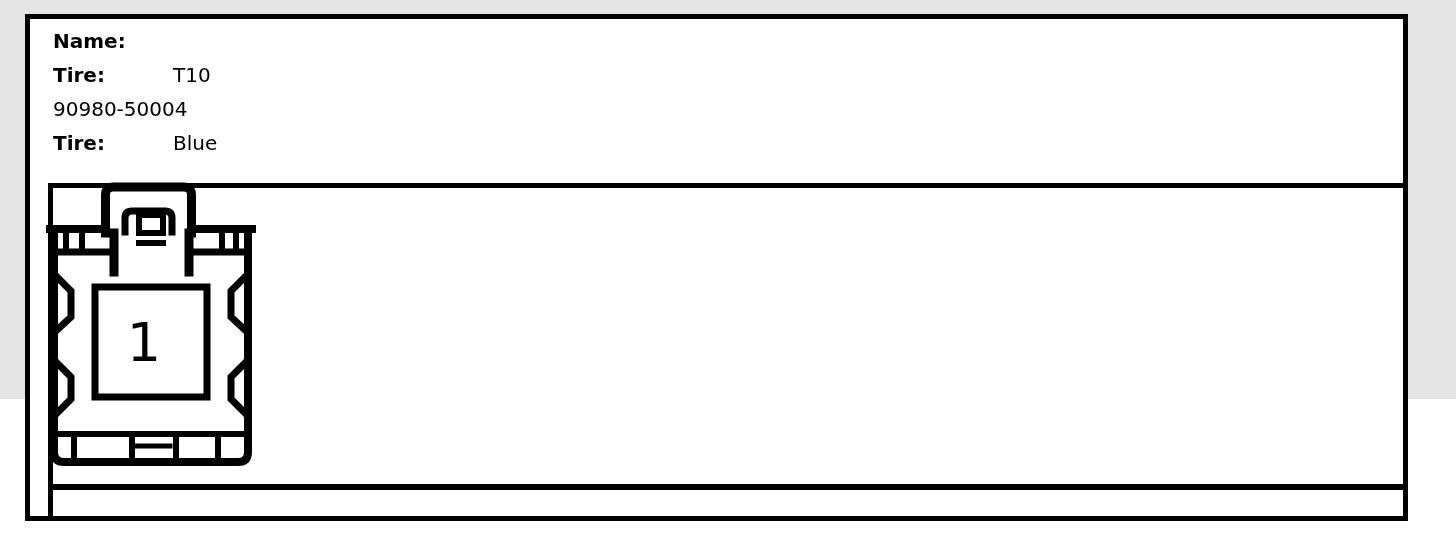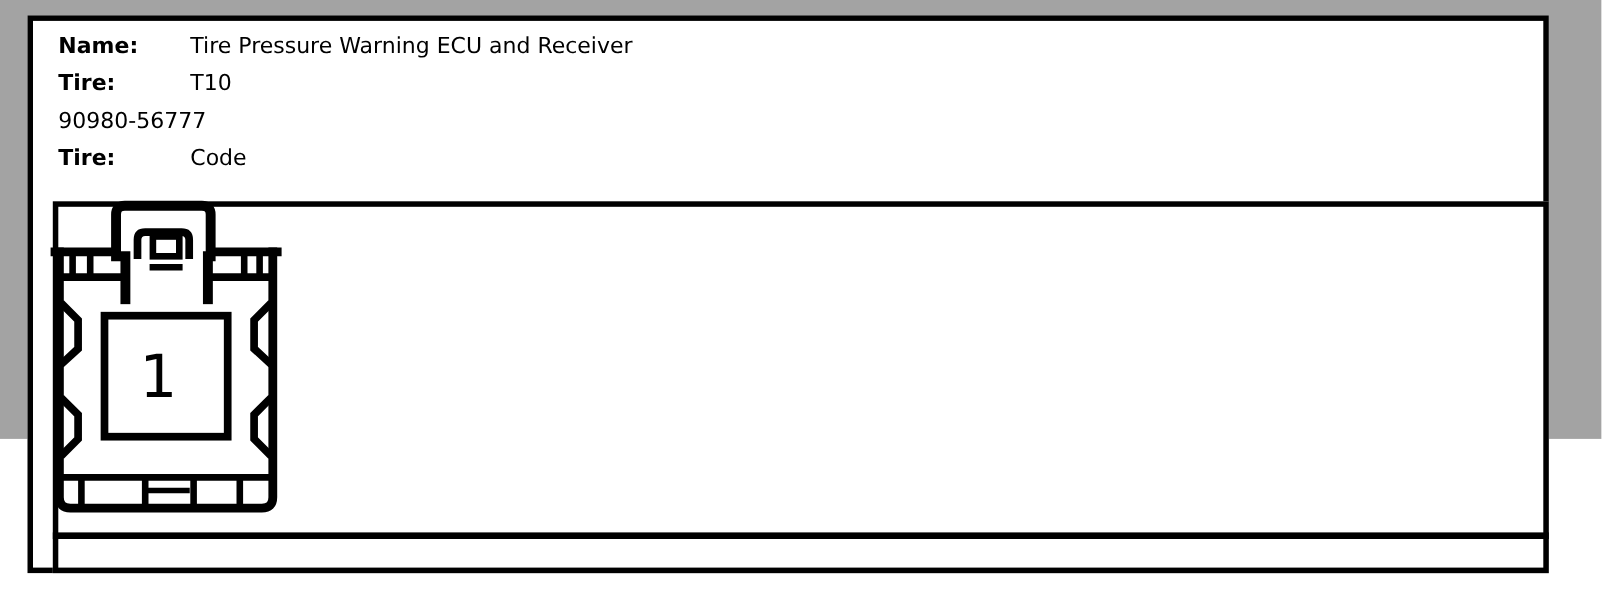--- a/index.html
+++ b/index.html
@@ -11,21 +11,21 @@
     overflow: hidden;
     font-family: "DejaVu Sans", "Liberation Sans", sans-serif;
     color: #000000;
   }
   * { box-sizing: border-box; }
 
   .stage {
     position: relative;
     width: 1456px;
     height: 399px;
-    background: #a3a3a3;
+    background: #e5e5e5;
   }
 
   
   .outer-frame {
     position: absolute;
     left: 25px;
     top: 14px;
     width: 1383px;
     height: 507px;
     border: 5px solid #000000;
@@ -94,32 +94,31 @@
 </head>
 <body>
 
 <div class="stage">
 
   <div class="outer-frame"></div>
 
   <div class="info-block">
     <div class="info-row">
       <span class="info-label">Name:</span>
-      <span class="info-value">Tire Pressure Warning ECU and Receiver</span>
     </div>
     <div class="info-row">
       <span class="info-label">Tire:</span>
       <span class="info-value">T10</span>
     </div>
     <div class="info-row">
-      <span class="info-value">90980-56777</span>
+      <span class="info-value">90980-50004</span>
     </div>
     <div class="info-row">
       <span class="info-label">Tire:</span>
-      <span class="info-value">Code</span>
+      <span class="info-value">Blue</span>
     </div>
   </div>
 
   <div class="connector-panel"></div>
   <div class="panel-divider"></div>
 
   <svg class="connector-svg" viewBox="0 0 230 300" xmlns="http://www.w3.org/2000/svg">
     <g stroke="#000000" fill="none" stroke-linecap="square">
 
       <path d="M 14,54 V 277 Q 14,287 24,287 H 198 Q 208,287 208,277 V 54" stroke-width="8" fill="#ffffff"></path>

